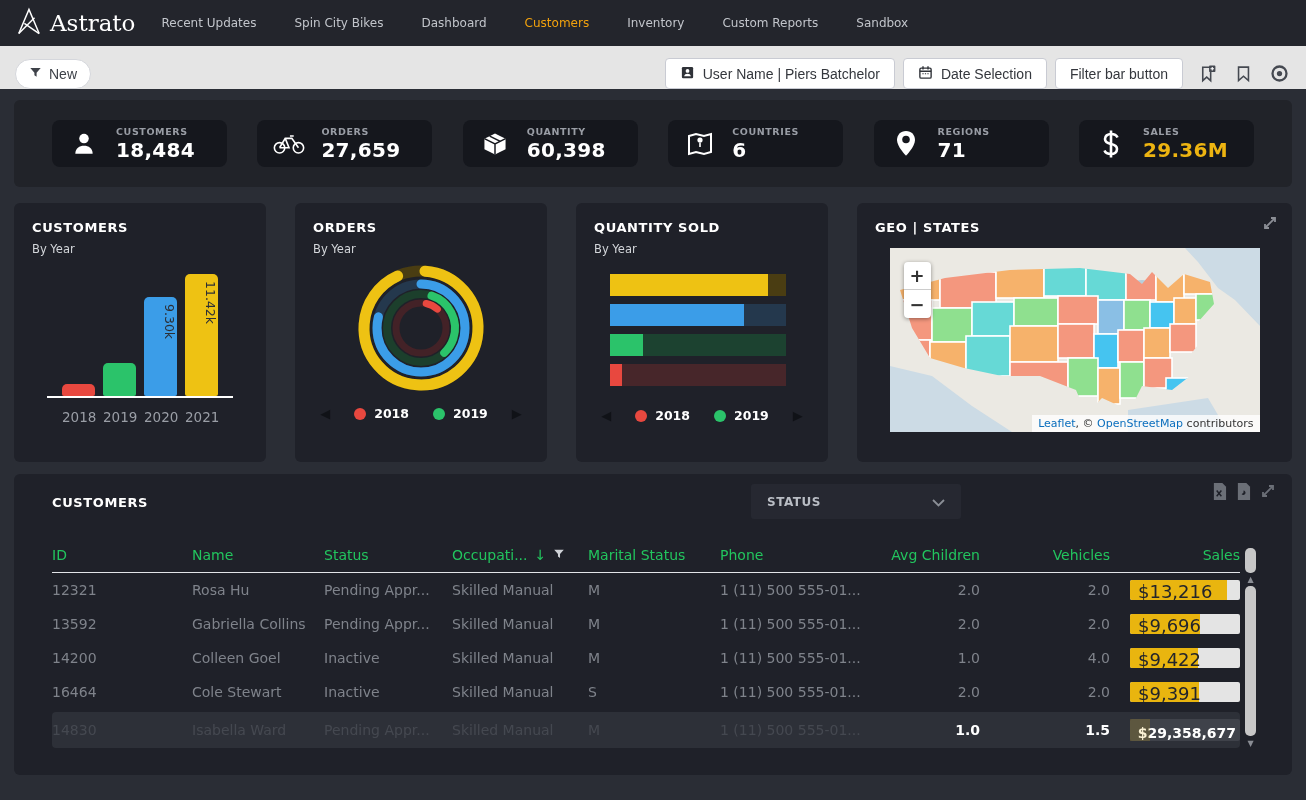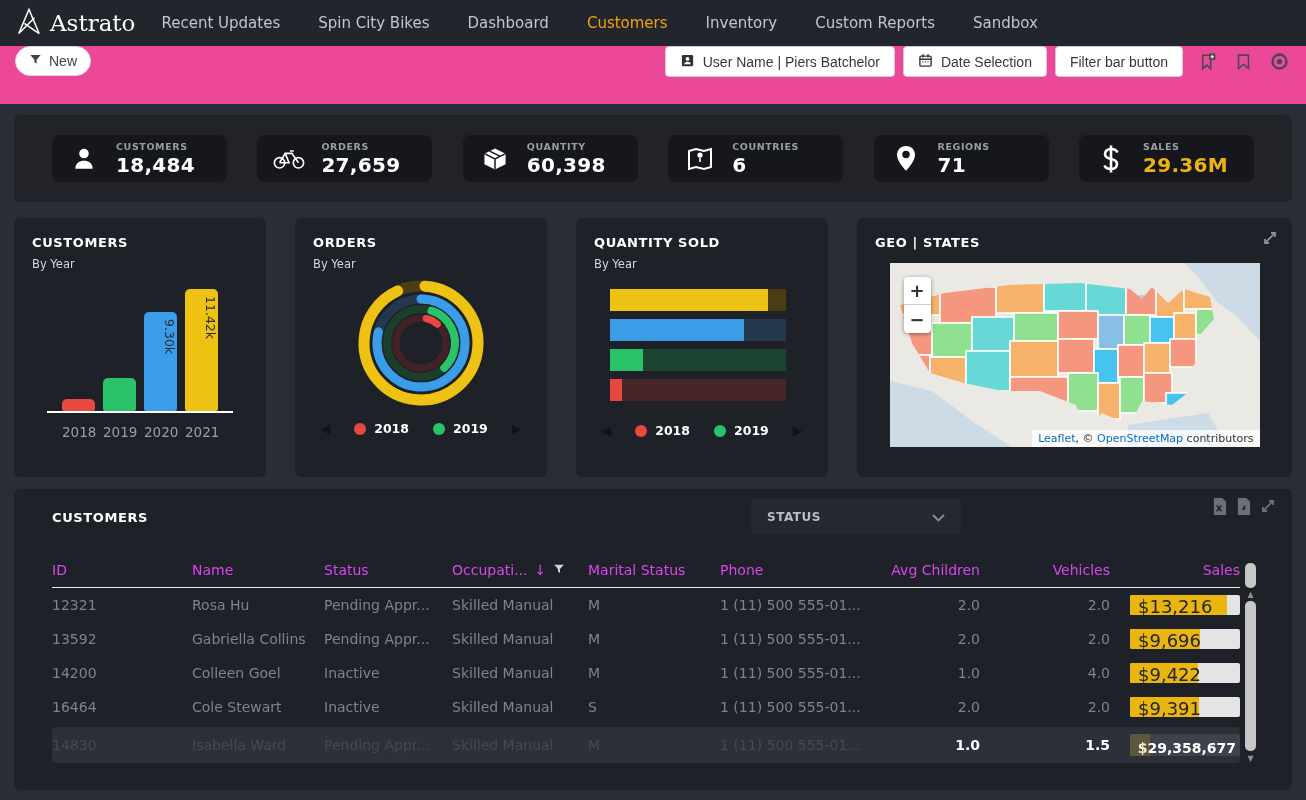--- a/index.html
+++ b/index.html
@@ -4,25 +4,25 @@
 <style>
   * { margin:0; padding:0; box-sizing:border-box; }
   html,body { width:1306px; height:800px; overflow:hidden; background:#2a2d35;
     font-family:"DejaVu Sans","Liberation Sans",sans-serif; }
 
   
   .navbar { height:46px; background:#23252c; display:flex; align-items:center; padding:0 16px; }
   .logo { display:flex; align-items:center; gap:9px; }
   .logo-text { font-family:"DejaVu Serif","Liberation Serif",serif; color:#fff; font-size:23px; }
   .nav-items { display:flex; gap:38px; margin-left:26px; }
-  .nav-item { color:#c2c5cb; font-size:15px; cursor:pointer; white-space:nowrap; }
+  .nav-item { color:#c2c5cb; font-size:12px; cursor:pointer; white-space:nowrap; }
   .nav-item.active { color:#f2a20d; }
 
   
-  .toolbar { height:58px; background:#ec4899; display:flex; align-items:flex-start; padding:0 15px; }
+  .toolbar { height:43px; background:#e5e5e5; display:flex; align-items:flex-end; padding:0 15px; }
   .pill-new { display:inline-flex; align-items:center; gap:7px; height:30px; padding:0 13px;
     border:1px solid #d5d7dc; border-radius:16px; color:#3e4249; font-size:14px; background:#fff; }
   .toolbar-right { margin-left:auto; display:flex; align-items:center; gap:8px; }
   .tbtn { height:31px; display:inline-flex; align-items:center; gap:8px; padding:0 14px;
     border:1px solid #c9cbd3; border-radius:4px; background:#fff; color:#34373d; font-size:14px; white-space:nowrap; }
   .ticon { width:24px; height:24px; display:flex; align-items:center; justify-content:center; color:#474b53; margin-left:4px; cursor:pointer; }
 
   
   .main { padding:11px 14px 0; }
 
@@ -84,21 +84,21 @@
     display:flex; align-items:center; justify-content:space-between; padding:0 16px; cursor:pointer; }
   .fselect .flabel { font-size:12px; font-weight:bold; letter-spacing:.5px; color:#b9bdc4; }
   #sel-status { left:737px; width:210px; }
   #sel-occupation { left:961px; width:211px; }
   .tp-icons { position:absolute; top:9px; right:16px; display:flex; gap:9px; color:#6b6f77; }
   .tp-icons > div { cursor:pointer; }
 
   .tablewrap { position:absolute; left:38px; right:52px; top:66px; }
   .tgrid { display:grid; grid-template-columns:140px 132px 128px 136px 132px 150px 110px 130px 130px; align-items:center; }
   .thead { height:33px; align-items:end; padding-bottom:9px; border-bottom:1px solid #e2e4e8;
-    color:#d946ef; font-size:14px; }
+    color:#22c55e; font-size:14px; }
   .thead .hc { white-space:nowrap; overflow:hidden; cursor:pointer; }
   .thead .hic { display:inline-flex; align-items:center; gap:7px; }
   .trow { height:34px; color:#7f838b; font-size:14px; }
   .trow > div { white-space:nowrap; overflow:hidden; }
   .r { justify-self:end; }
   .salescell { justify-self:end; }
   .sbar { width:110px; height:20px; background:#e4e4e4; border-radius:2px; position:relative; overflow:hidden; }
   .sfill { position:absolute; left:0; top:0; bottom:0; background:#e9b50f; }
   .sbar span { position:absolute; left:8px; top:1px; font-size:18px; color:#23252b; }
 

